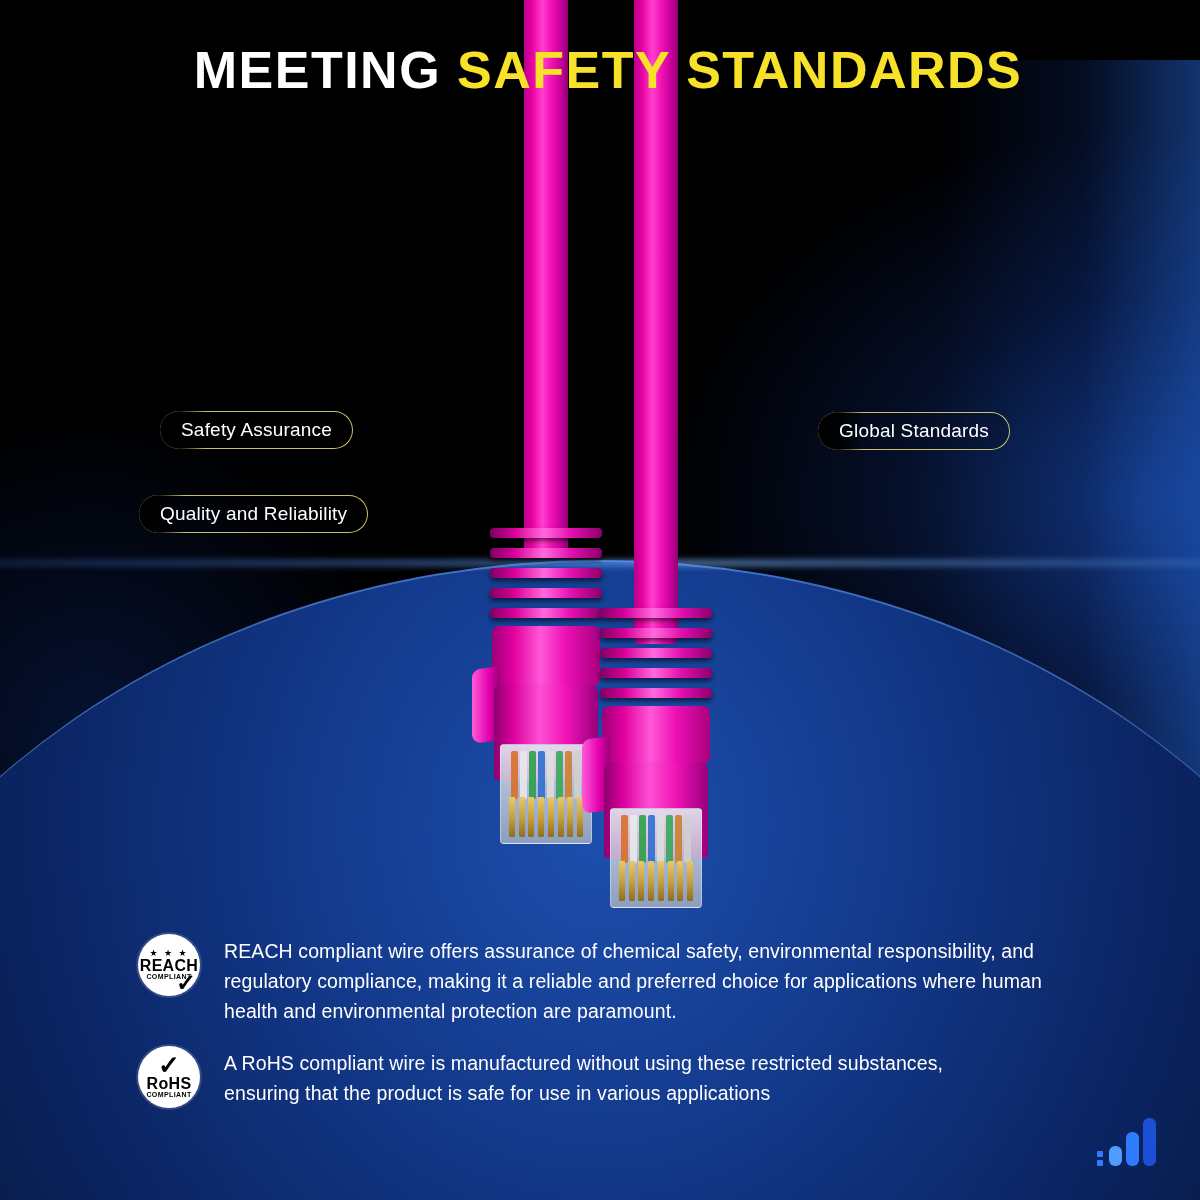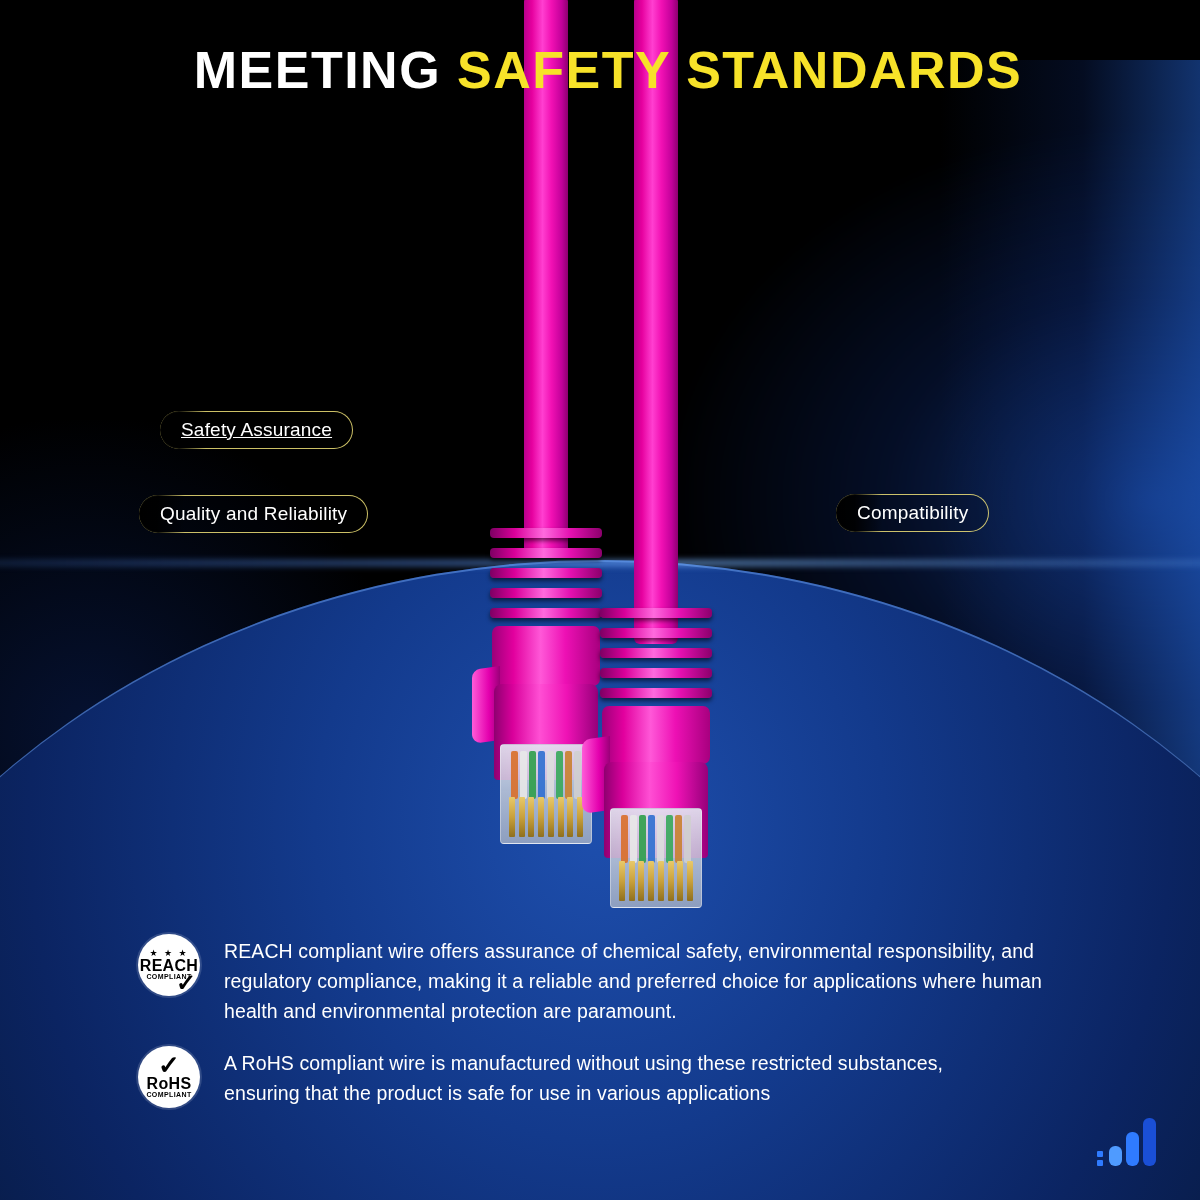--- a/index.html
+++ b/index.html
@@ -84,21 +84,21 @@
     padding:0 20px;
     border:1px solid rgba(240,226,120,0.85);
     border-radius:19px;
     color:#ffffff;
     font-size:19px;
     letter-spacing:0.2px;
     white-space:nowrap;
     z-index:35;
     background:rgba(0,0,0,0.12);
   }
-  .pill-safety   { left:160px; top:411px;text-decoration:underline; }
+  .pill-safety   { left:160px; top:411px; }
   .pill-quality  { left:139px; top:495px; }
   .pill-global   { left:818px; top:412px; }
   .pill-compat   { left:836px; top:494px; }
 
   .pill::before {
     content:"";
     position:absolute;
     left:-1px; top:-1px; bottom:-1px; width:46px;
     border-radius:19px 0 0 19px;
     background:linear-gradient(90deg, #000 0%, rgba(0,0,0,0.9) 40%, rgba(0,0,0,0) 100%);
@@ -352,22 +352,22 @@
       </div>
     </div>
   </div>
 
   <div class="pill pill-safety">
     <span>Safety Assurance</span>
   </div>
   <div class="pill pill-quality">
     <span>Quality and Reliability</span>
   </div>
-  <div class="pill pill-compat">
-    <span>Compatibility</span>
+  <div class="pill pill-global">
+    <span>Global Standards</span>
   </div>
 
   <div class="bottom-dome"></div>
   <div class="dome-edge"></div>
 
   <div class="compliance comp-reach">
     <div class="badge badge-reach">
       <div class="stars">★ ★ ★</div>
       <div class="big">REACH</div>
       <div class="small">COMPLIANT</div>

